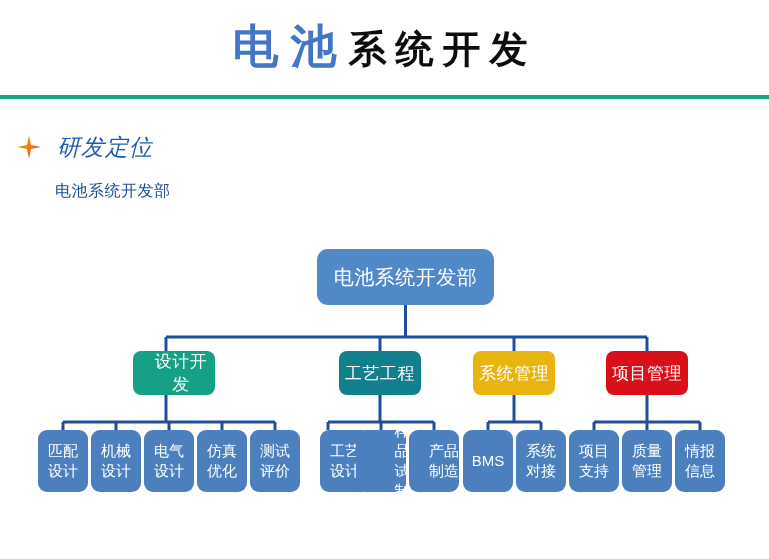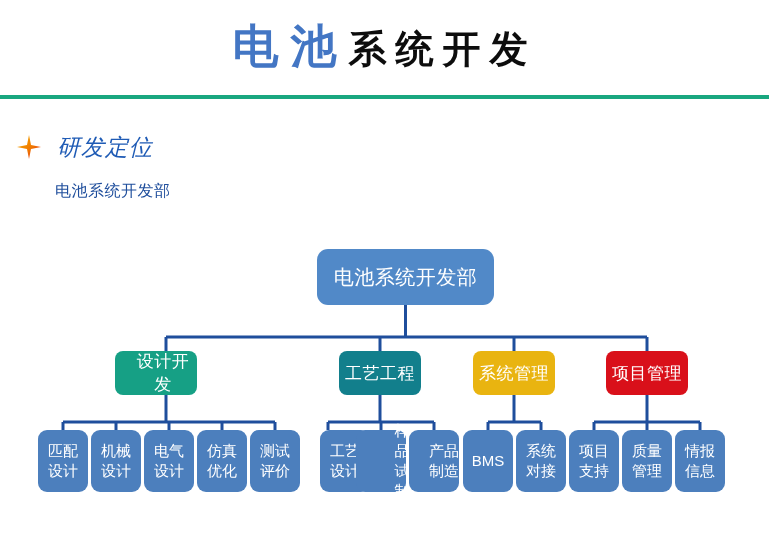--- a/index.html
+++ b/index.html
@@ -199,21 +199,21 @@
 
     <path class="conn" d="M647 395 L647 422"></path>
     <path class="conn" d="M594 422 L700 422"></path>
     <path class="conn" d="M594 422 L594 430"></path>
     <path class="conn" d="M647 422 L647 430"></path>
     <path class="conn" d="M700 422 L700 430"></path>
   </svg>
 
   <div class="node" id="node-root">电池系统开发部</div>
 
-  <div class="node node-l2 l2-green" style="left:115px;padding-left:14px;">设计开发</div>
+  <div class="node node-l2 l2-green" style="left:133px;padding-left:14px;">设计开发</div>
   <div class="node node-l2 l2-teal" style="left:339px;">工艺工程</div>
   <div class="node node-l2 l2-gold" style="left:473px;">系统管理</div>
   <div class="node node-l2 l2-red" style="left:606px;">项目管理</div>
 
   <div class="node node-leaf" style="left:38px;">
     <span class="leaf-line">匹配</span>
     <span class="leaf-line">设计</span>
   </div>
   <div class="node node-leaf" style="left:91px;">
     <span class="leaf-line">机械</span>

